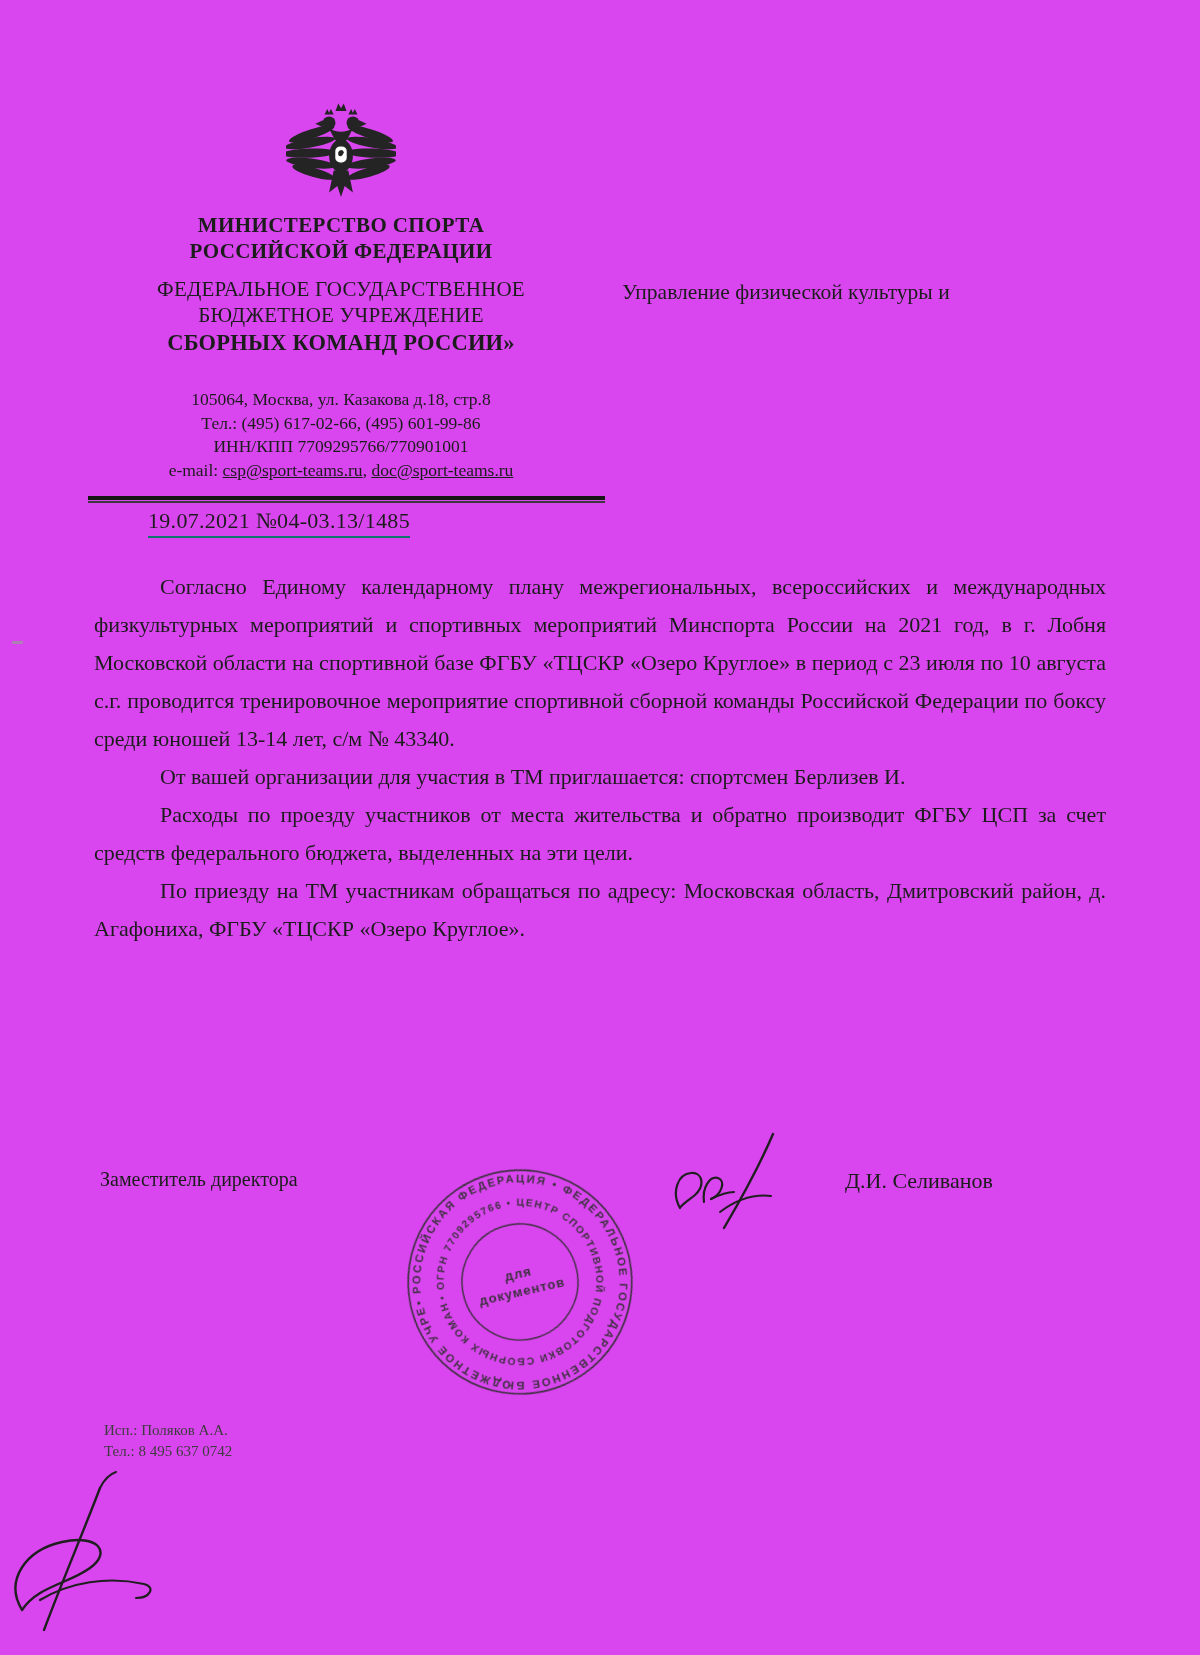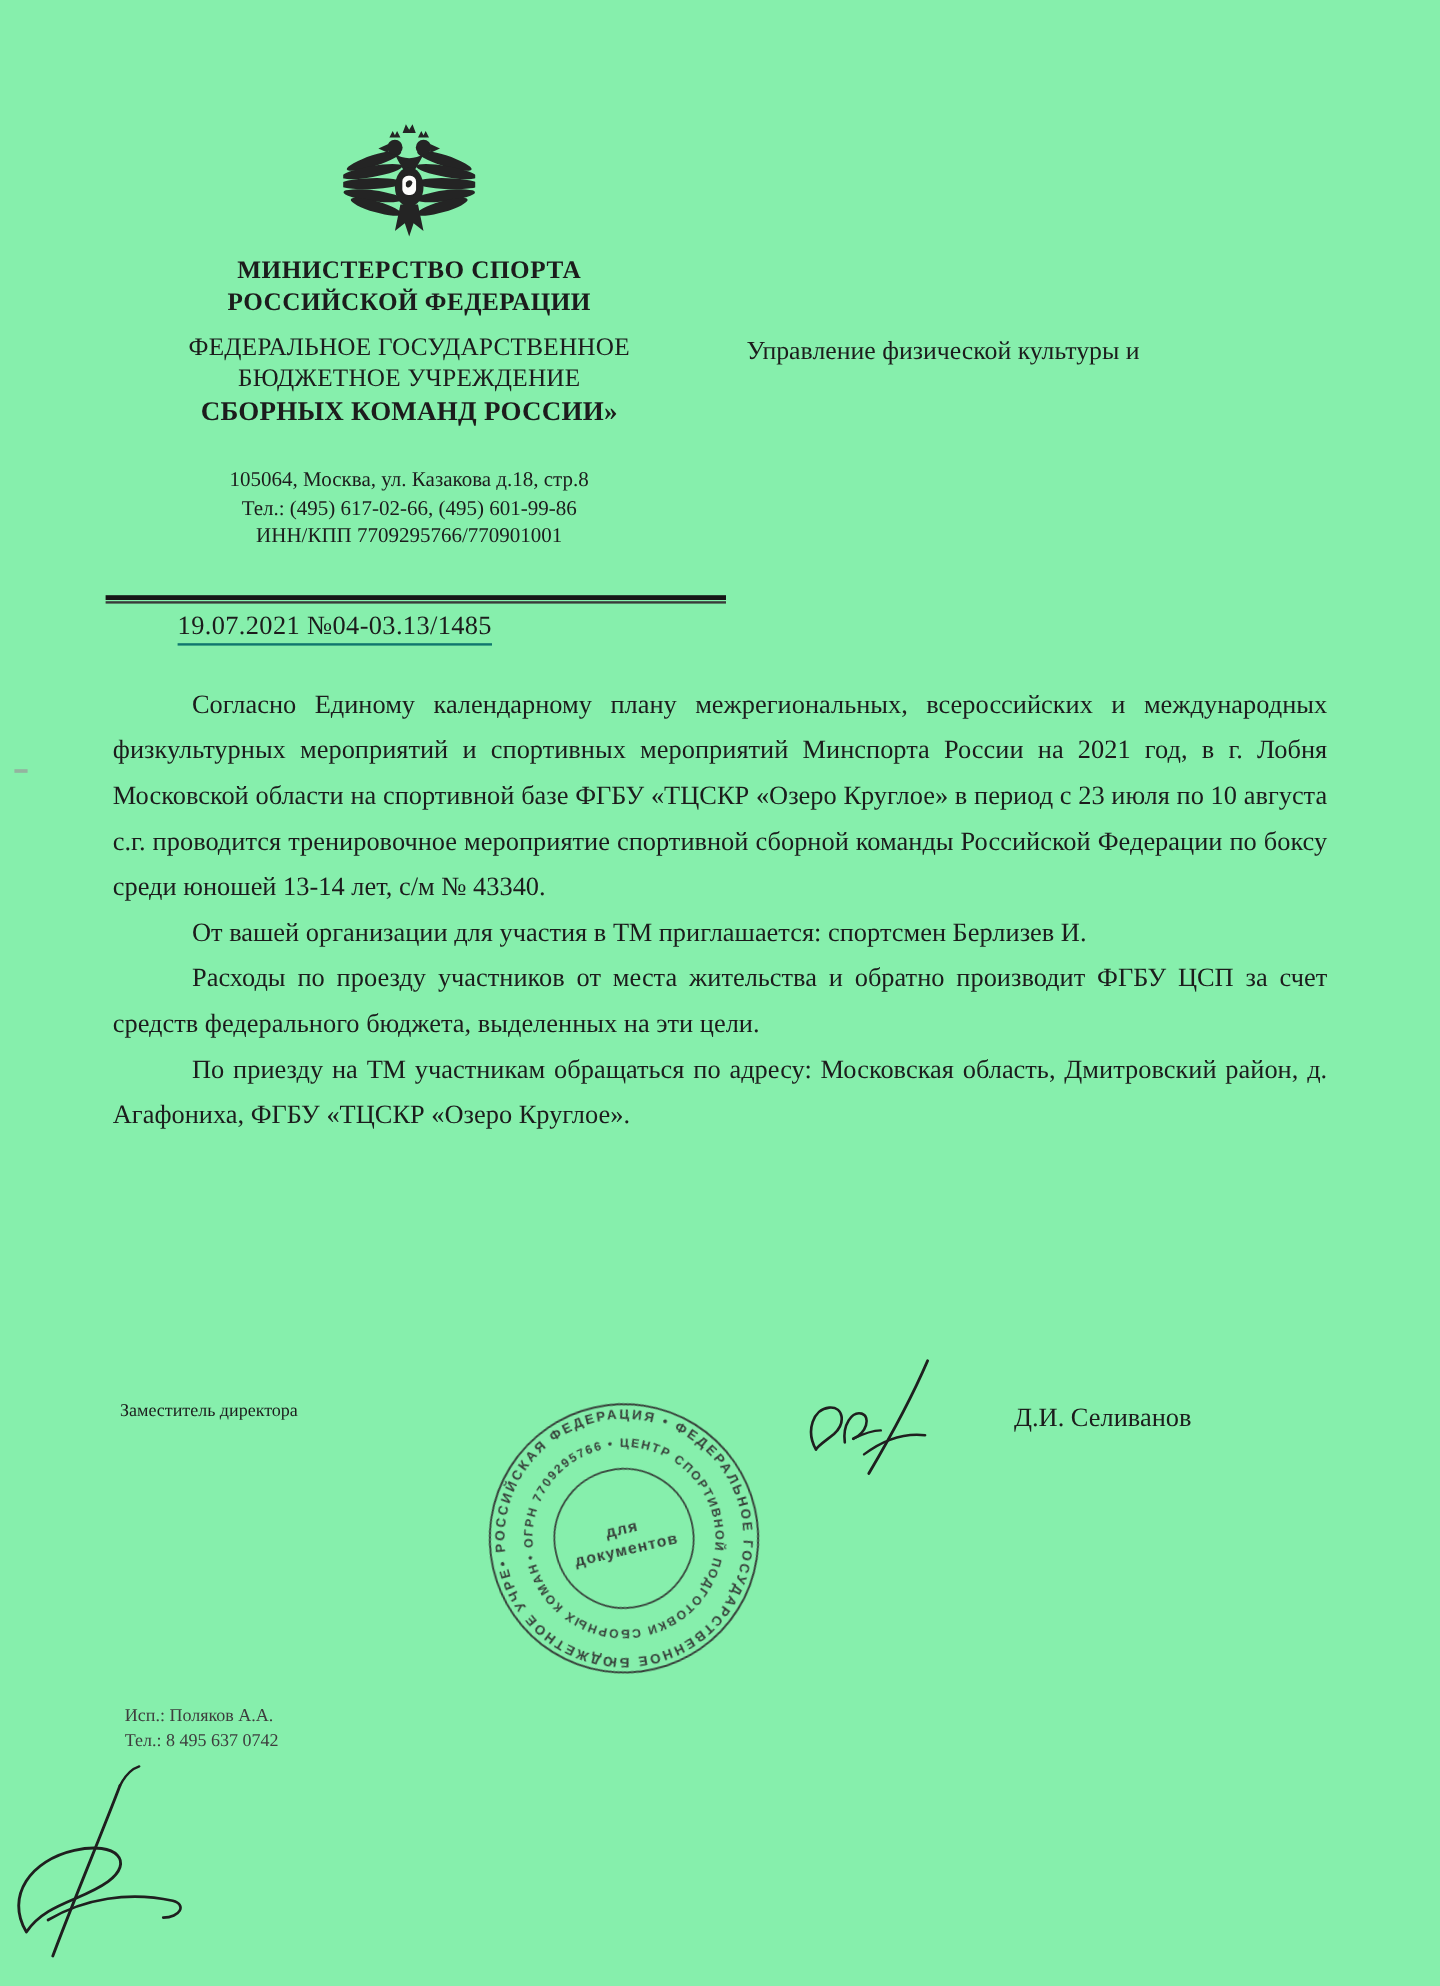--- a/index.html
+++ b/index.html
@@ -1,19 +1,19 @@
 <!DOCTYPE html>
 <html lang="ru"><head>
 <meta charset="utf-8">
 <style>
   * { margin:0; padding:0; box-sizing:border-box; }
   html,body { background:#e9e9e9; }
   .page {
     position:relative; width:1200px; height:1655px; margin:0 auto;
-    background:#86efac; color:#1c1c1c; overflow:hidden;
+    background:#d946ef; color:#1c1c1c; overflow:hidden;
     font-family:"Liberation Serif", serif;
   }
   .scan { filter: blur(0.3px); }
 
   .center-col { position:absolute; left:95px; width:492px; text-align:center; }
 
   .emblem { position:absolute; left:286px; top:98px; width:110px; height:112px; }
 
   .ministry { top:212px; font-weight:bold; font-size:21px; line-height:26px; letter-spacing:0.4px; }
 
@@ -28,21 +28,21 @@
   .rule { position:absolute; left:88px; top:496px; width:517px; height:7px;
           border-top:4px solid #161616; border-bottom:2px solid #3a3a3a; }
 
   .refline { position:absolute; left:148px; top:508px; font-size:22px;
              border-bottom:2px solid #0f766e; padding-bottom:2px; letter-spacing:0.3px; }
 
   .body-text { position:absolute; left:94px; top:568px; width:1012px;
                font-size:22px; line-height:38px; text-align:justify; text-align-last:left; }
   .body-text p { text-indent:66px; }
 
-  .sig-position { position:absolute; left:100px; top:1168px; font-size:15px;text-align:right; }
+  .sig-position { position:absolute; left:100px; top:1168px; font-size:20px;text-align:right; }
   .sig-name     { position:absolute; left:845px; top:1168px; font-size:22px; }
 
   .signature1 { position:absolute; left:658px; top:1128px; }
   .signature2 { position:absolute; left:2px;  top:1450px; }
   .sig-stroke { fill:none; stroke:#1f1f1f; stroke-linecap:round; stroke-linejoin:round; }
 
   .stamp-wrap { position:absolute; left:398px; top:1160px; width:244px; height:244px;
                 transform:rotate(-13deg); opacity:0.9; filter:blur(0.55px); }
   .stamp-svg text { font-family:"Liberation Sans", sans-serif; fill:#2e2e2e; }
   .ring-text  { font-size:11px; letter-spacing:2px; font-weight:bold; }
@@ -103,20 +103,21 @@
   <div class="center-col org scan">
     <div>ФЕДЕРАЛЬНОЕ ГОСУДАРСТВЕННОЕ</div>
     <div>БЮДЖЕТНОЕ УЧРЕЖДЕНИЕ</div>
     <div class="b">СБОРНЫХ КОМАНД РОССИИ»</div>
   </div>
 
   <div class="center-col contact scan">
     <div>105064, Москва, ул. Казакова д.18, стр.8</div>
     <div>Тел.: (495) 617-02-66, (495) 601-99-86</div>
     <div>ИНН/КПП 7709295766/770901001</div>
+    <div><span>e-mail: </span><span class="u">csp@sport-teams.ru</span><span>, </span><span class="u">doc@sport-teams.ru</span></div>
   </div>
 
   <div class="recipient scan">
     <div>Управление физической культуры и</div>
   </div>
 
   <div class="rule"></div>
   <div class="refline scan">19.07.2021 №04-03.13/1485</div>
 
   <div class="body-text scan">

